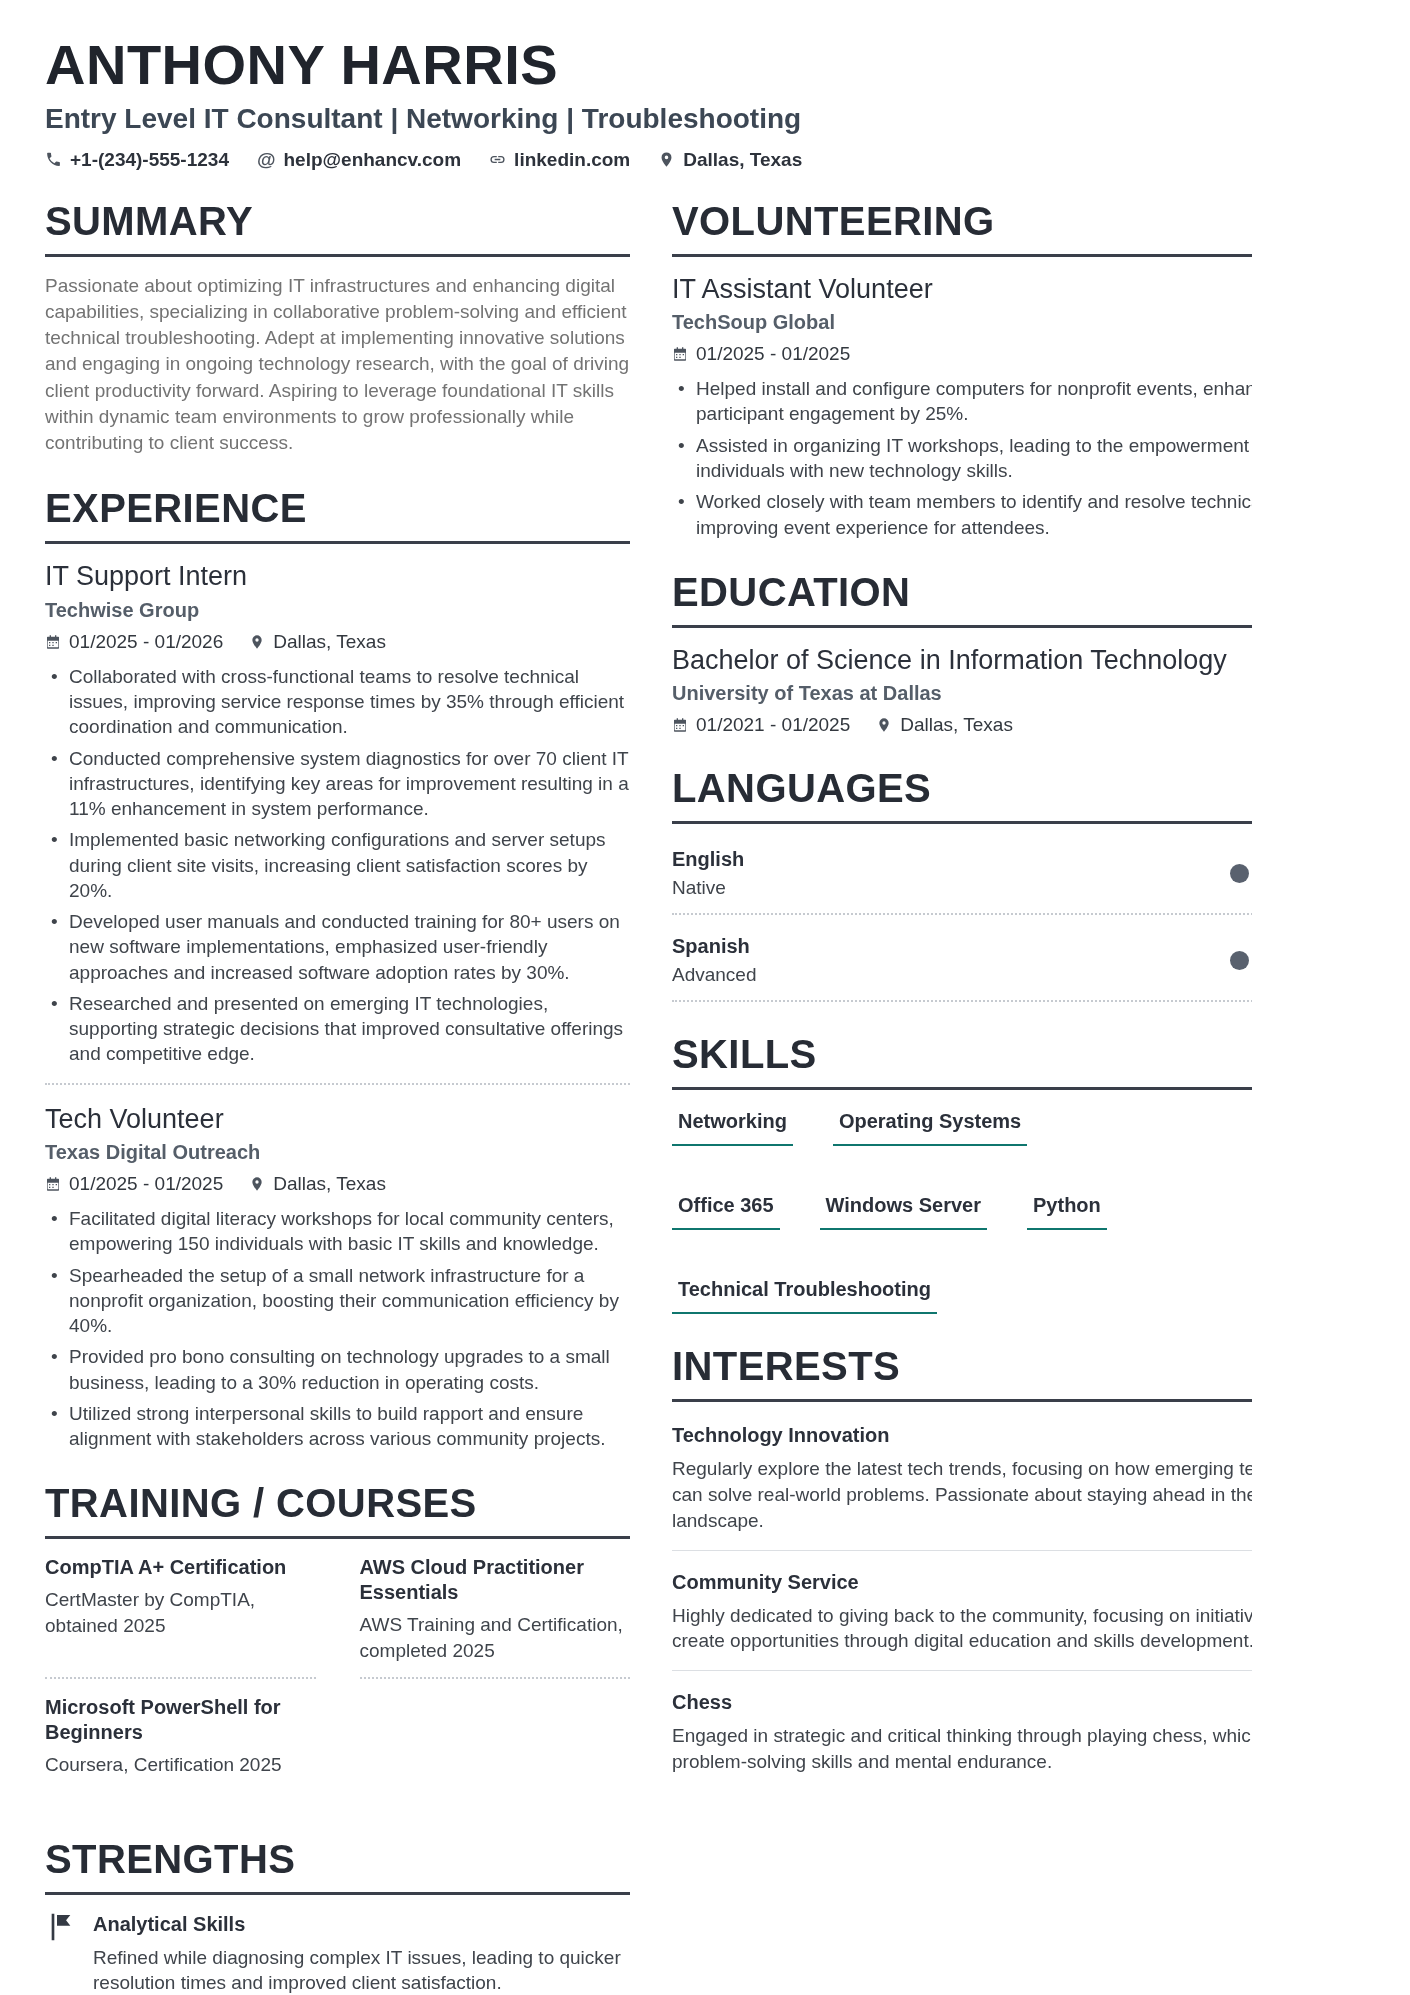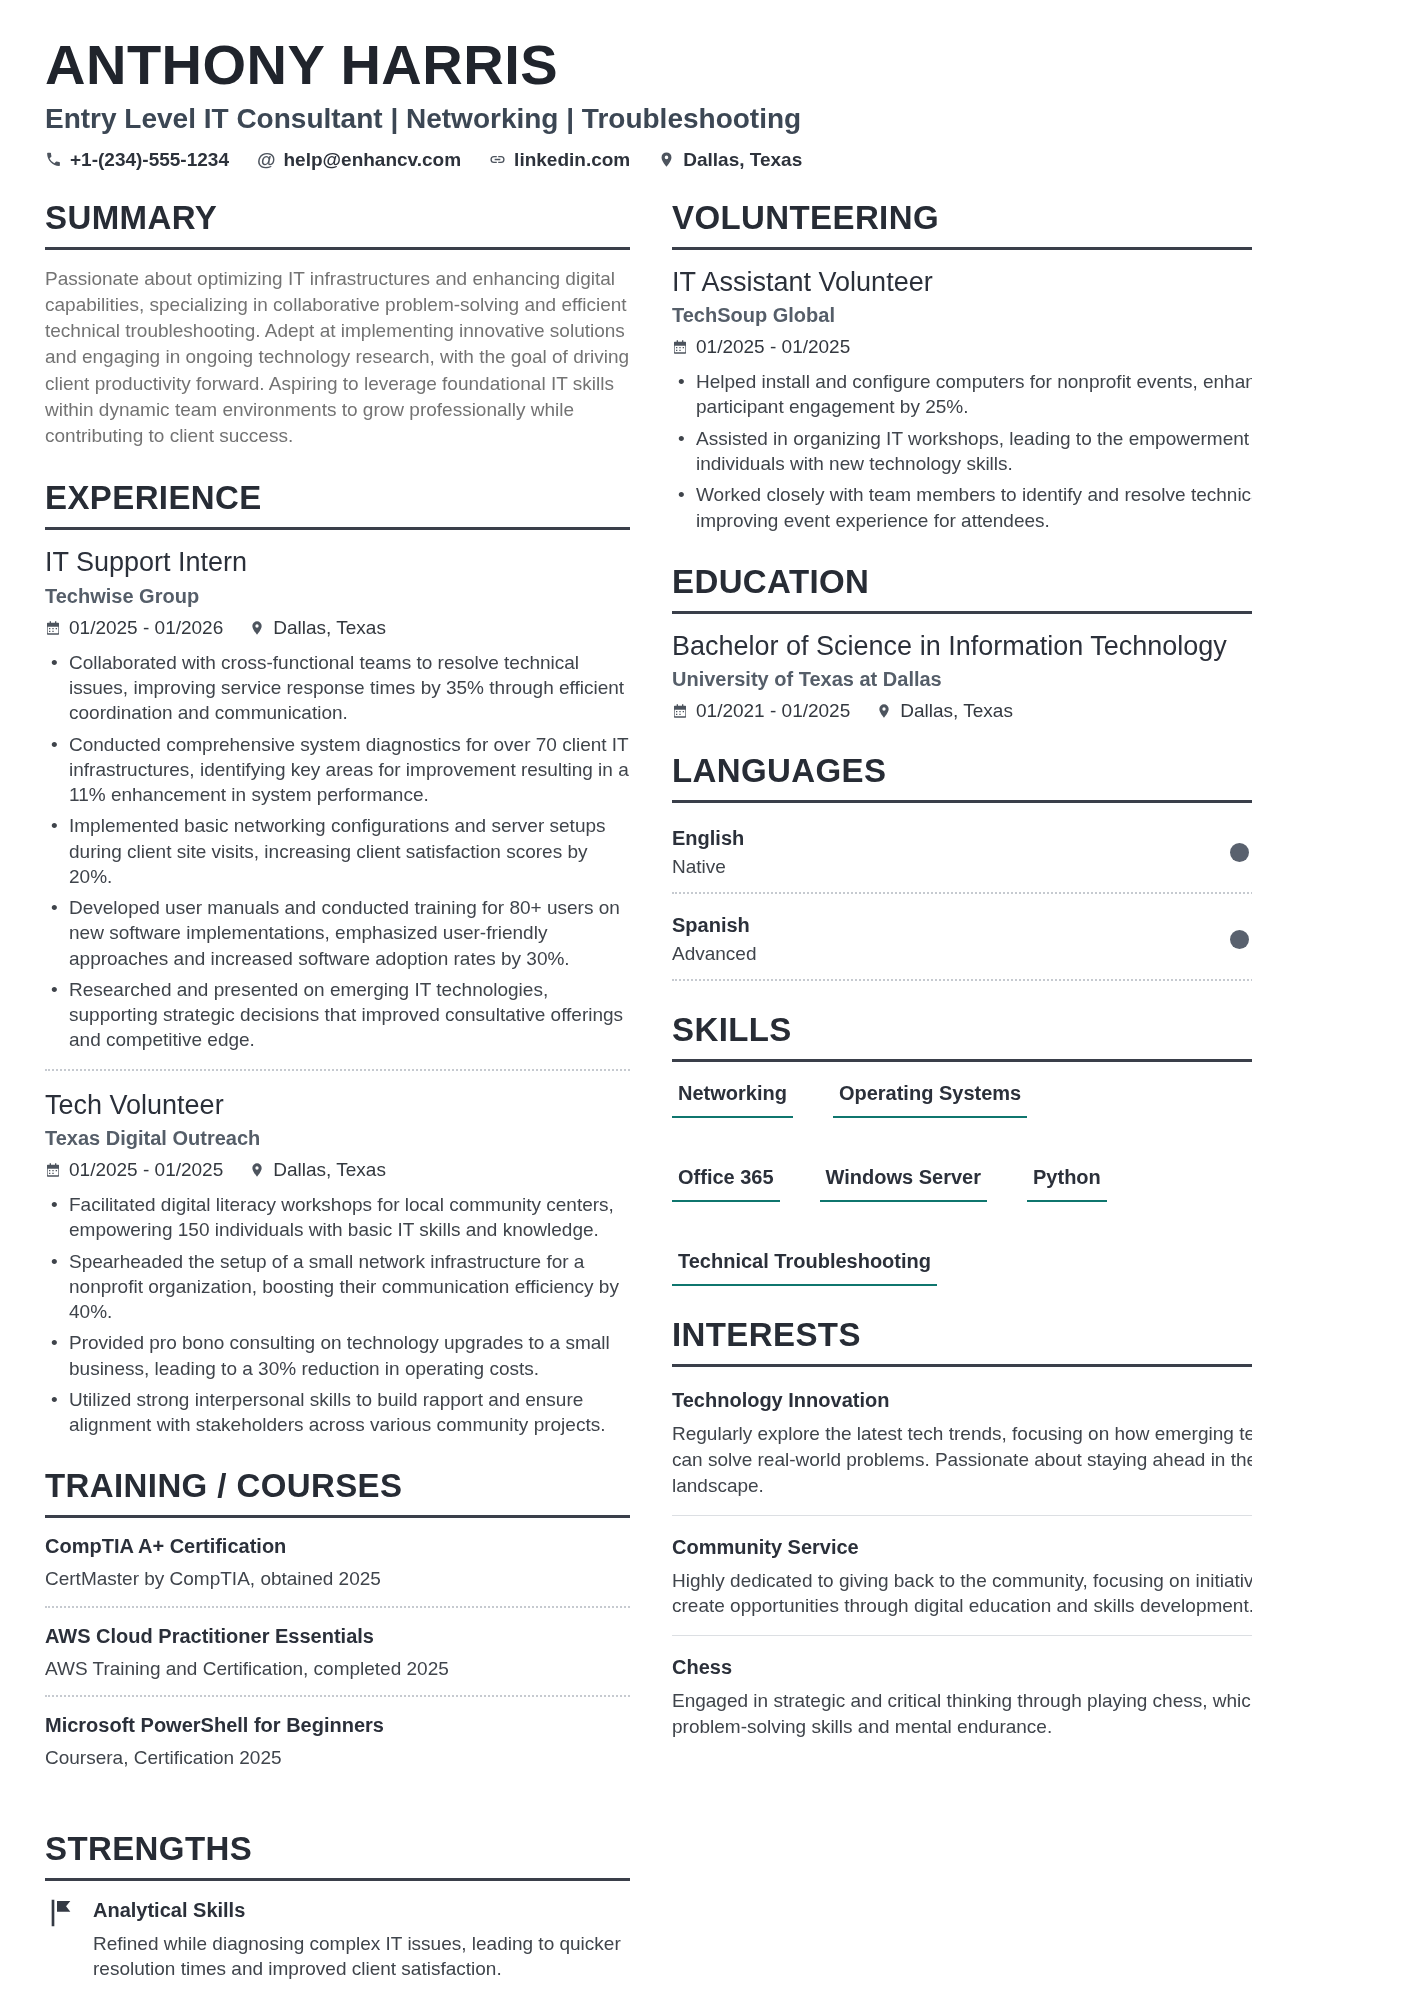--- a/index.html
+++ b/index.html
@@ -16,36 +16,36 @@
   .cicon svg { display:block; width:17px; height:17px; }
   .cicon.at { font-size:19px; font-weight:700; color:#4d545e; }
 
   
   .columns { display:flex; gap:42px; margin-top:28px; flex:1 1 auto; }
   .col-left { width:585px; flex:none; }
   .col-right { width:693px; flex:none; }
 
   
   .section { margin-bottom:30px; }
-  .section-heading { font-size:33px; font-weight:700; color:#272c35; letter-spacing:0.4px; padding-bottom:10px; border-bottom:3px solid #3a3f4a; margin-bottom:16px; }
+  .section-heading { font-size:40px; font-weight:700; color:#272c35; letter-spacing:0.4px; padding-bottom:10px; border-bottom:3px solid #3a3f4a; margin-bottom:16px; }
   .summary-text { font-size:19px; line-height:1.38; color:#737373; }
 
   
   .entry-title { font-size:27px; font-weight:500; color:#2b303a; margin-bottom:6px; line-height:1.2; }
   .entry-company { font-size:20px; font-weight:700; color:#555e69; margin-bottom:9px; }
   .entry-meta { display:flex; align-items:center; gap:26px; font-size:19px; color:#33383f; margin-bottom:11px; }
   .meta-item { display:flex; align-items:center; gap:8px; }
   .micon svg { display:block; width:16px; height:16px; }
   ul.bullets { list-style:none; }
   ul.bullets li { position:relative; padding-left:24px; margin-bottom:6px; font-size:19px; line-height:1.33; color:#3f444b; }
   ul.bullets li::before { content:"\2022"; position:absolute; left:6px; top:0; color:#3f444b; }
   .divider-dotted { border-top:2px dotted #c6cad0; margin:16px 0 18px 0; }
 
   
-  .courses { display:grid; grid-template-columns:1fr; column-gap:44px; }
+  .courses { display:grid; grid-template-columns:1fr 1fr; column-gap:44px; }
   .course { padding-bottom:14px; margin-bottom:16px; }
   .course.bordered { border-bottom:2px dotted #c6cad0; }
   .course-title { font-size:20px; font-weight:700; color:#2b303a; margin-bottom:7px; line-height:1.25; }
   .course-detail { font-size:19px; line-height:1.32; color:#3f444b; }
 
   
   .strength { display:flex; gap:16px; align-items:flex-start; }
   .strength-icon svg { width:32px; height:32px; display:block; }
   .strength-title { font-size:20px; font-weight:700; color:#2b303a; margin:2px 0 9px 0; }
   .strength-desc { font-size:19px; line-height:1.35; color:#3f444b; }

